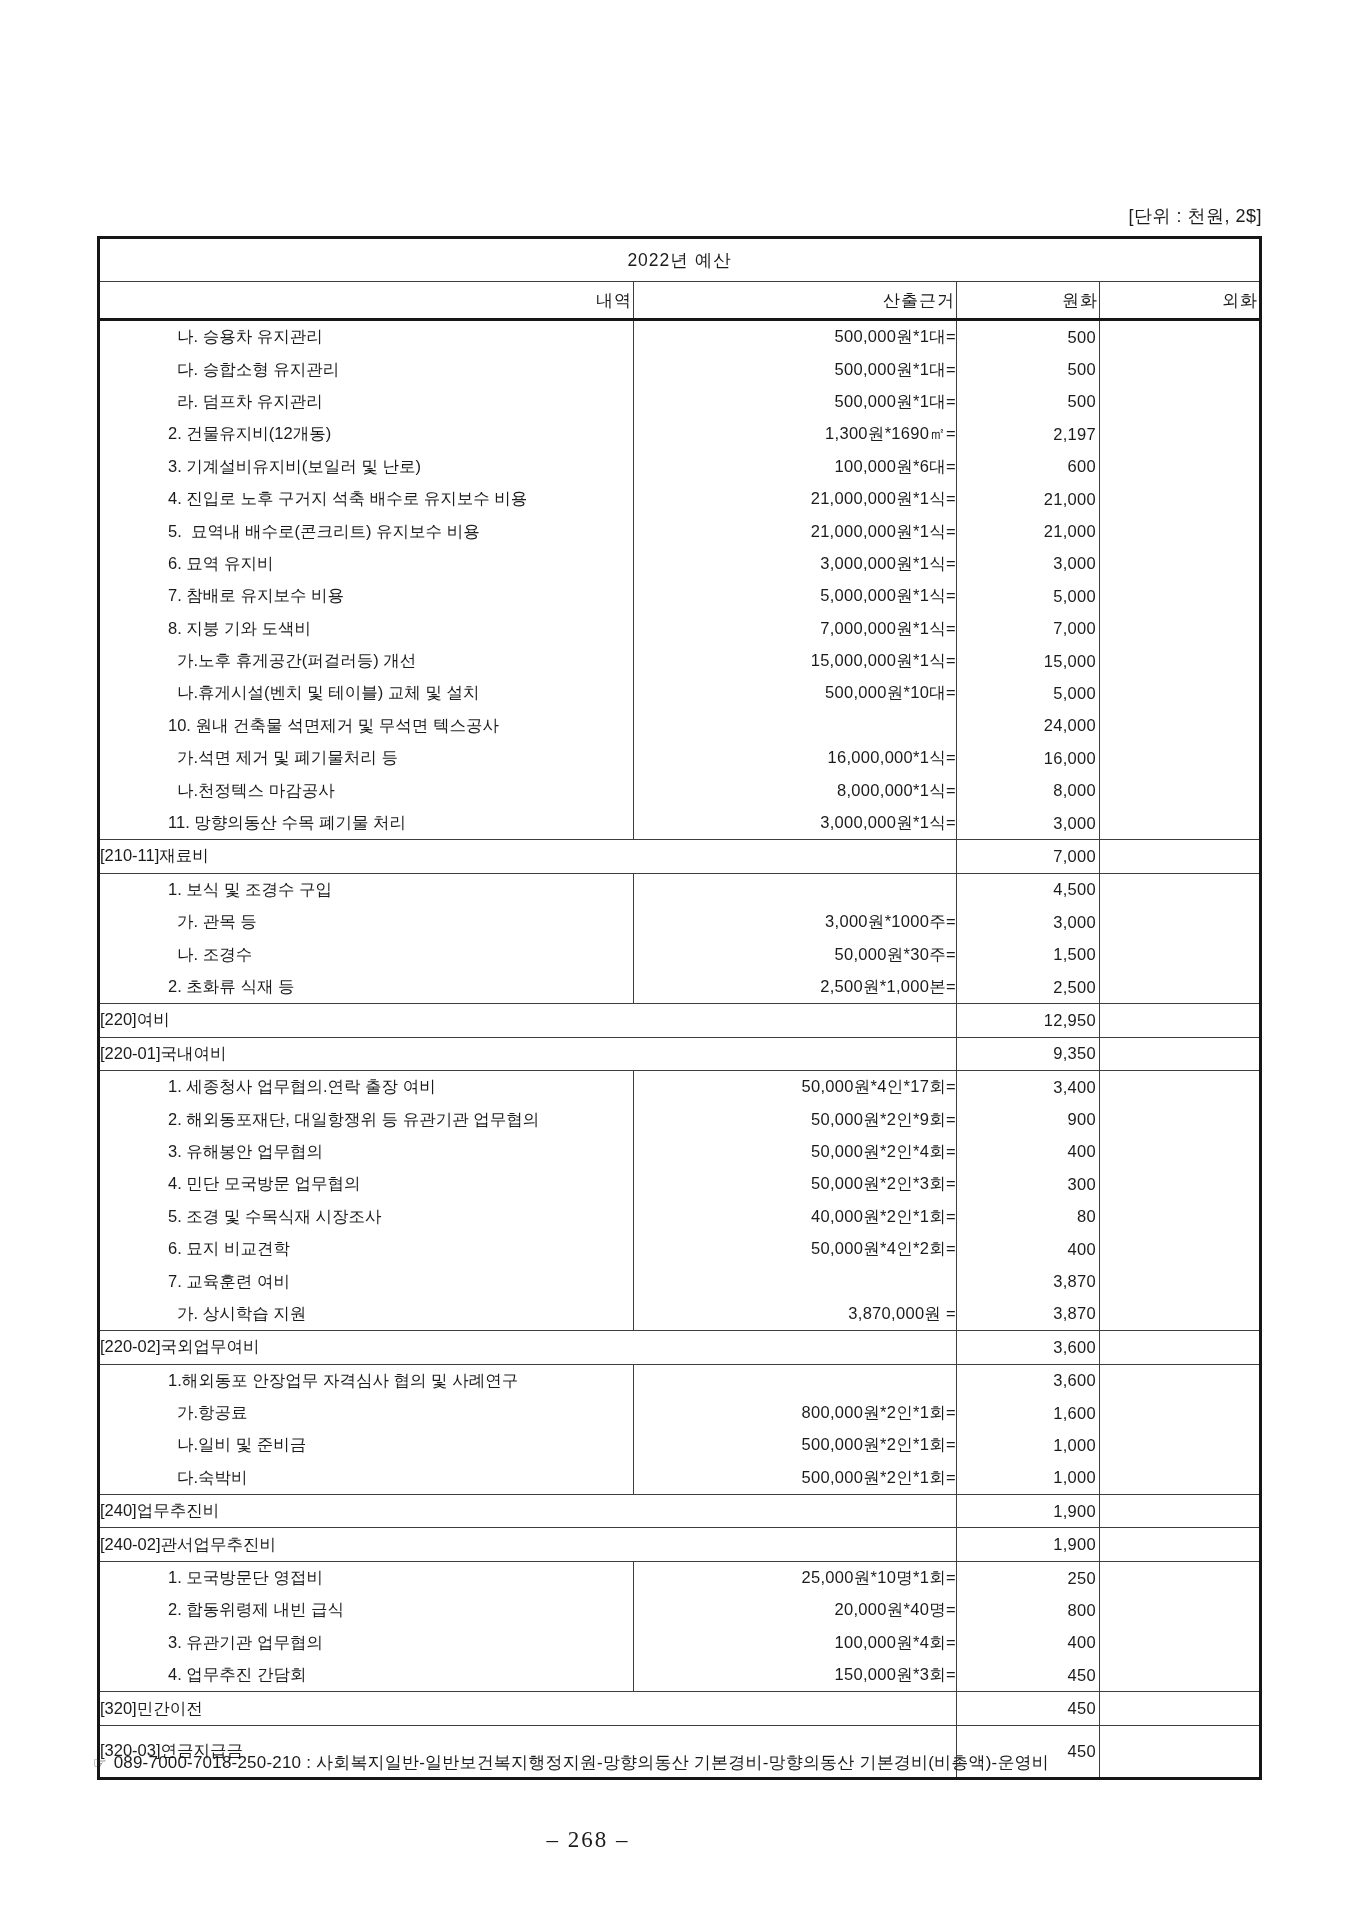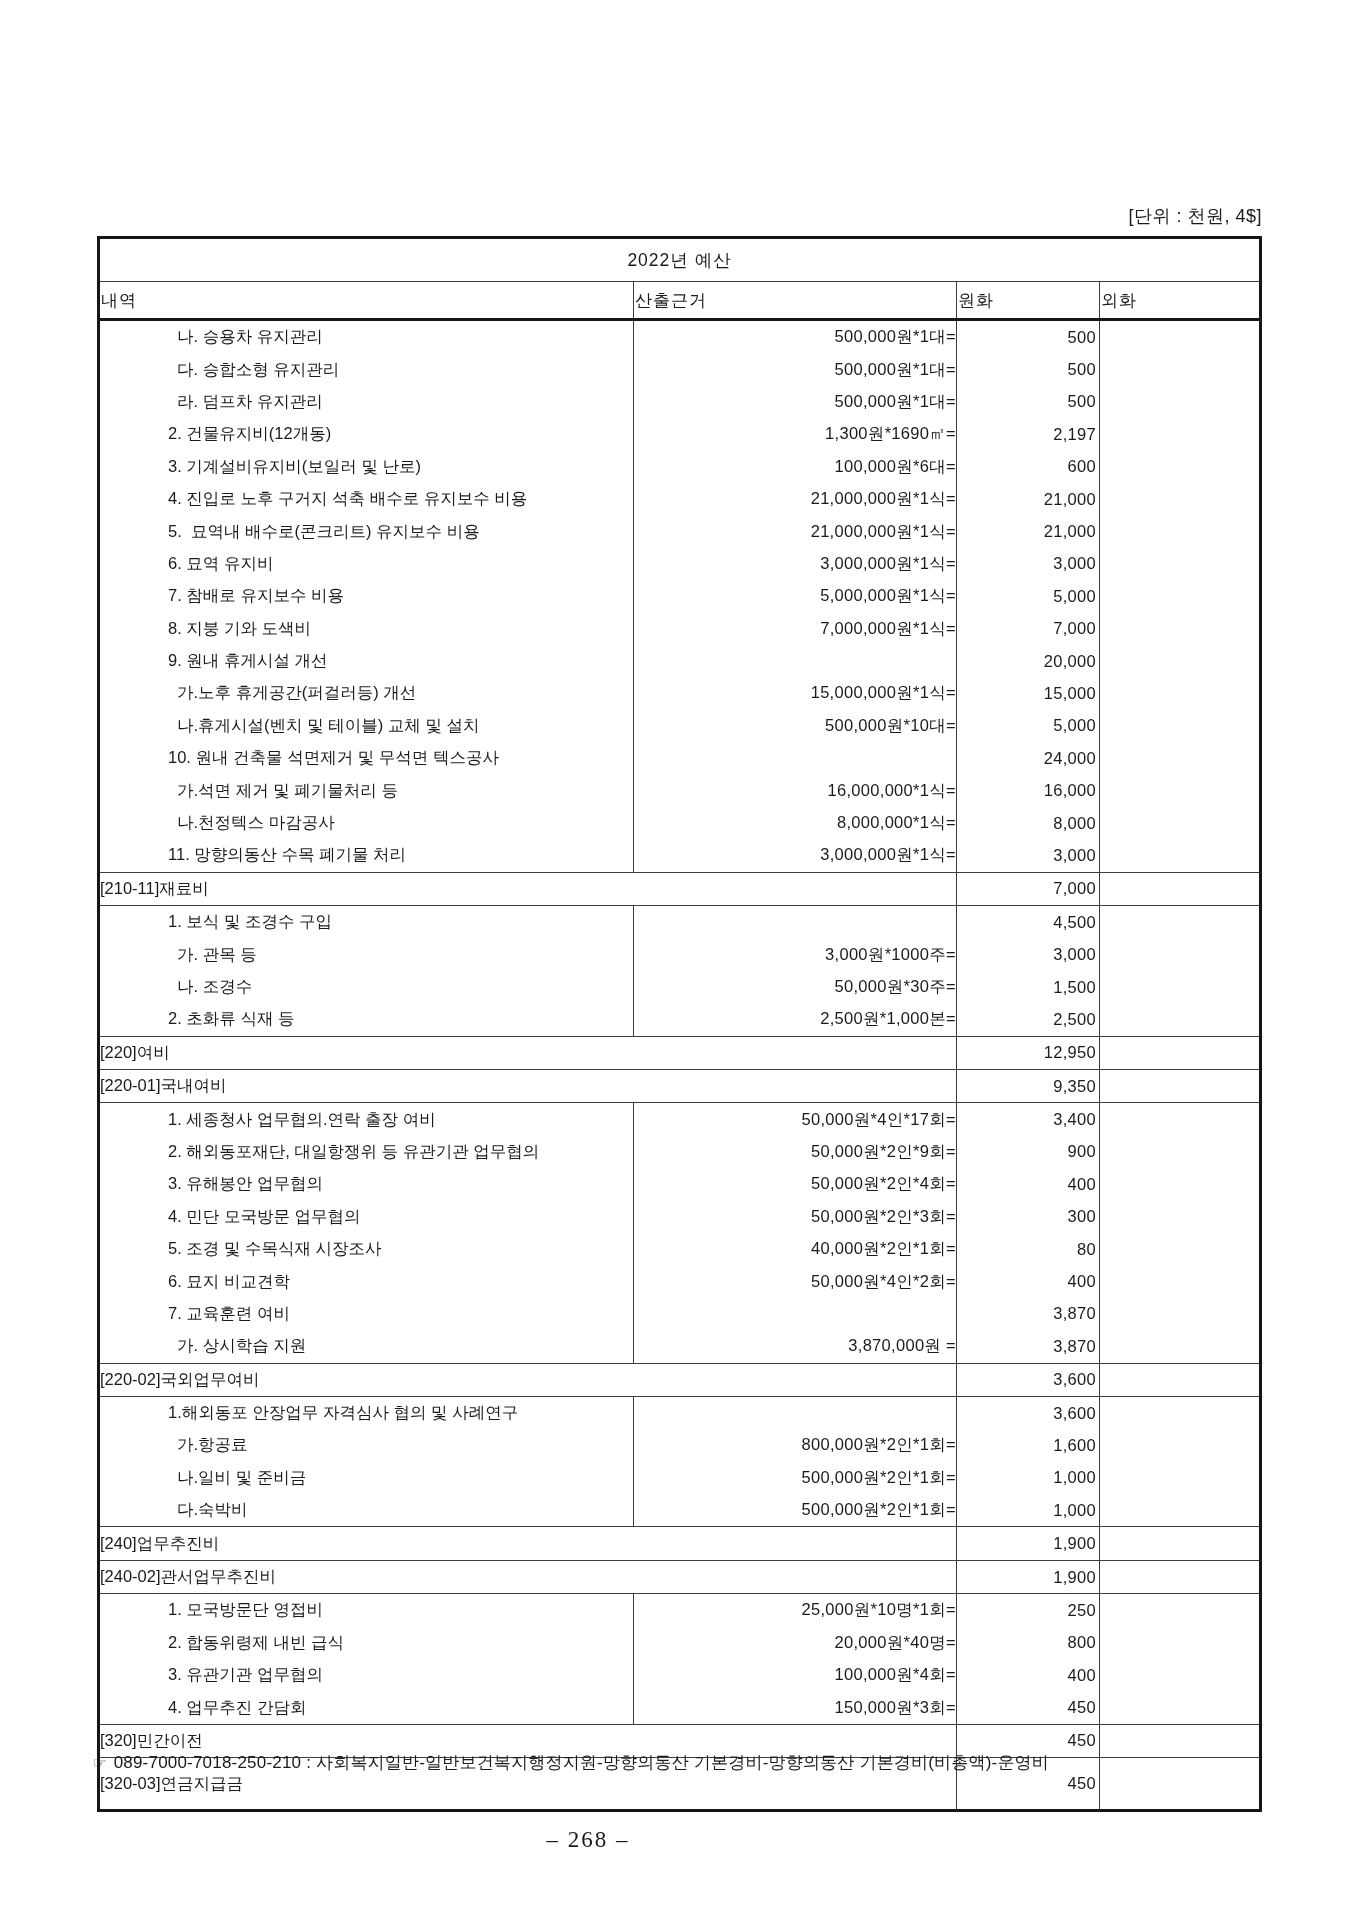--- a/index.html
+++ b/index.html
@@ -36,21 +36,21 @@
   .title-row th {
     height: 40px;
     font-size: 17.5px; font-weight: normal;
     text-align: center; vertical-align: middle;
     border-bottom: 1px solid #3d3d3d;
     letter-spacing: 1px;
   }
   .header-row th {
     height: 34px;
     font-size: 17px; font-weight: normal;
-    text-align: left; vertical-align: middle;
+    text-align: right; vertical-align: middle;
     border-bottom: 3px solid #161616;
     letter-spacing: 1px;
   }
   .header-row th + th { border-left: 1px solid #3d3d3d; }
 
   td.cell {
     height: 32.4px;
     font-size: 16.5px;
     vertical-align: middle;
     padding: 0;
@@ -85,21 +85,21 @@
     font-family: "Liberation Serif", "DejaVu Serif", serif;
     font-size: 23px;
     letter-spacing: 2px;
   }
 </style>
 </head>
 <body>
 
 <div class="page">
 
-  <div class="unit-label">[단위 : 천원, 4$]</div>
+  <div class="unit-label">[단위 : 천원, 2$]</div>
 
   <table class="budget-table">
     <colgroup>
       <col class="c-name">
         <col class="c-basis">
         <col class="c-krw">
         <col class="c-fx">
     </colgroup>
     <thead>
       <tr class="title-row">
@@ -167,26 +167,20 @@
           <td class="cell krw-cell">5,000</td>
           <td class="cell fx-cell"></td>
         </tr>
         <tr class="item-row">
           <td class="cell name-cell ind1">8. 지붕 기와 도색비</td>
           <td class="cell basis-cell">7,000,000원*1식=</td>
           <td class="cell krw-cell">7,000</td>
           <td class="cell fx-cell"></td>
         </tr>
         <tr class="item-row">
-          <td class="cell name-cell ind1">9. 원내 휴게시설 개선</td>
-          <td class="cell basis-cell"></td>
-          <td class="cell krw-cell">20,000</td>
-          <td class="cell fx-cell"></td>
-        </tr>
-        <tr class="item-row">
           <td class="cell name-cell ind2">가.노후 휴게공간(퍼걸러등) 개선</td>
           <td class="cell basis-cell">15,000,000원*1식=</td>
           <td class="cell krw-cell">15,000</td>
           <td class="cell fx-cell"></td>
         </tr>
         <tr class="item-row">
           <td class="cell name-cell ind2">나.휴게시설(벤치 및 테이블) 교체 및 설치</td>
           <td class="cell basis-cell">500,000원*10대=</td>
           <td class="cell krw-cell">5,000</td>
           <td class="cell fx-cell"></td>

